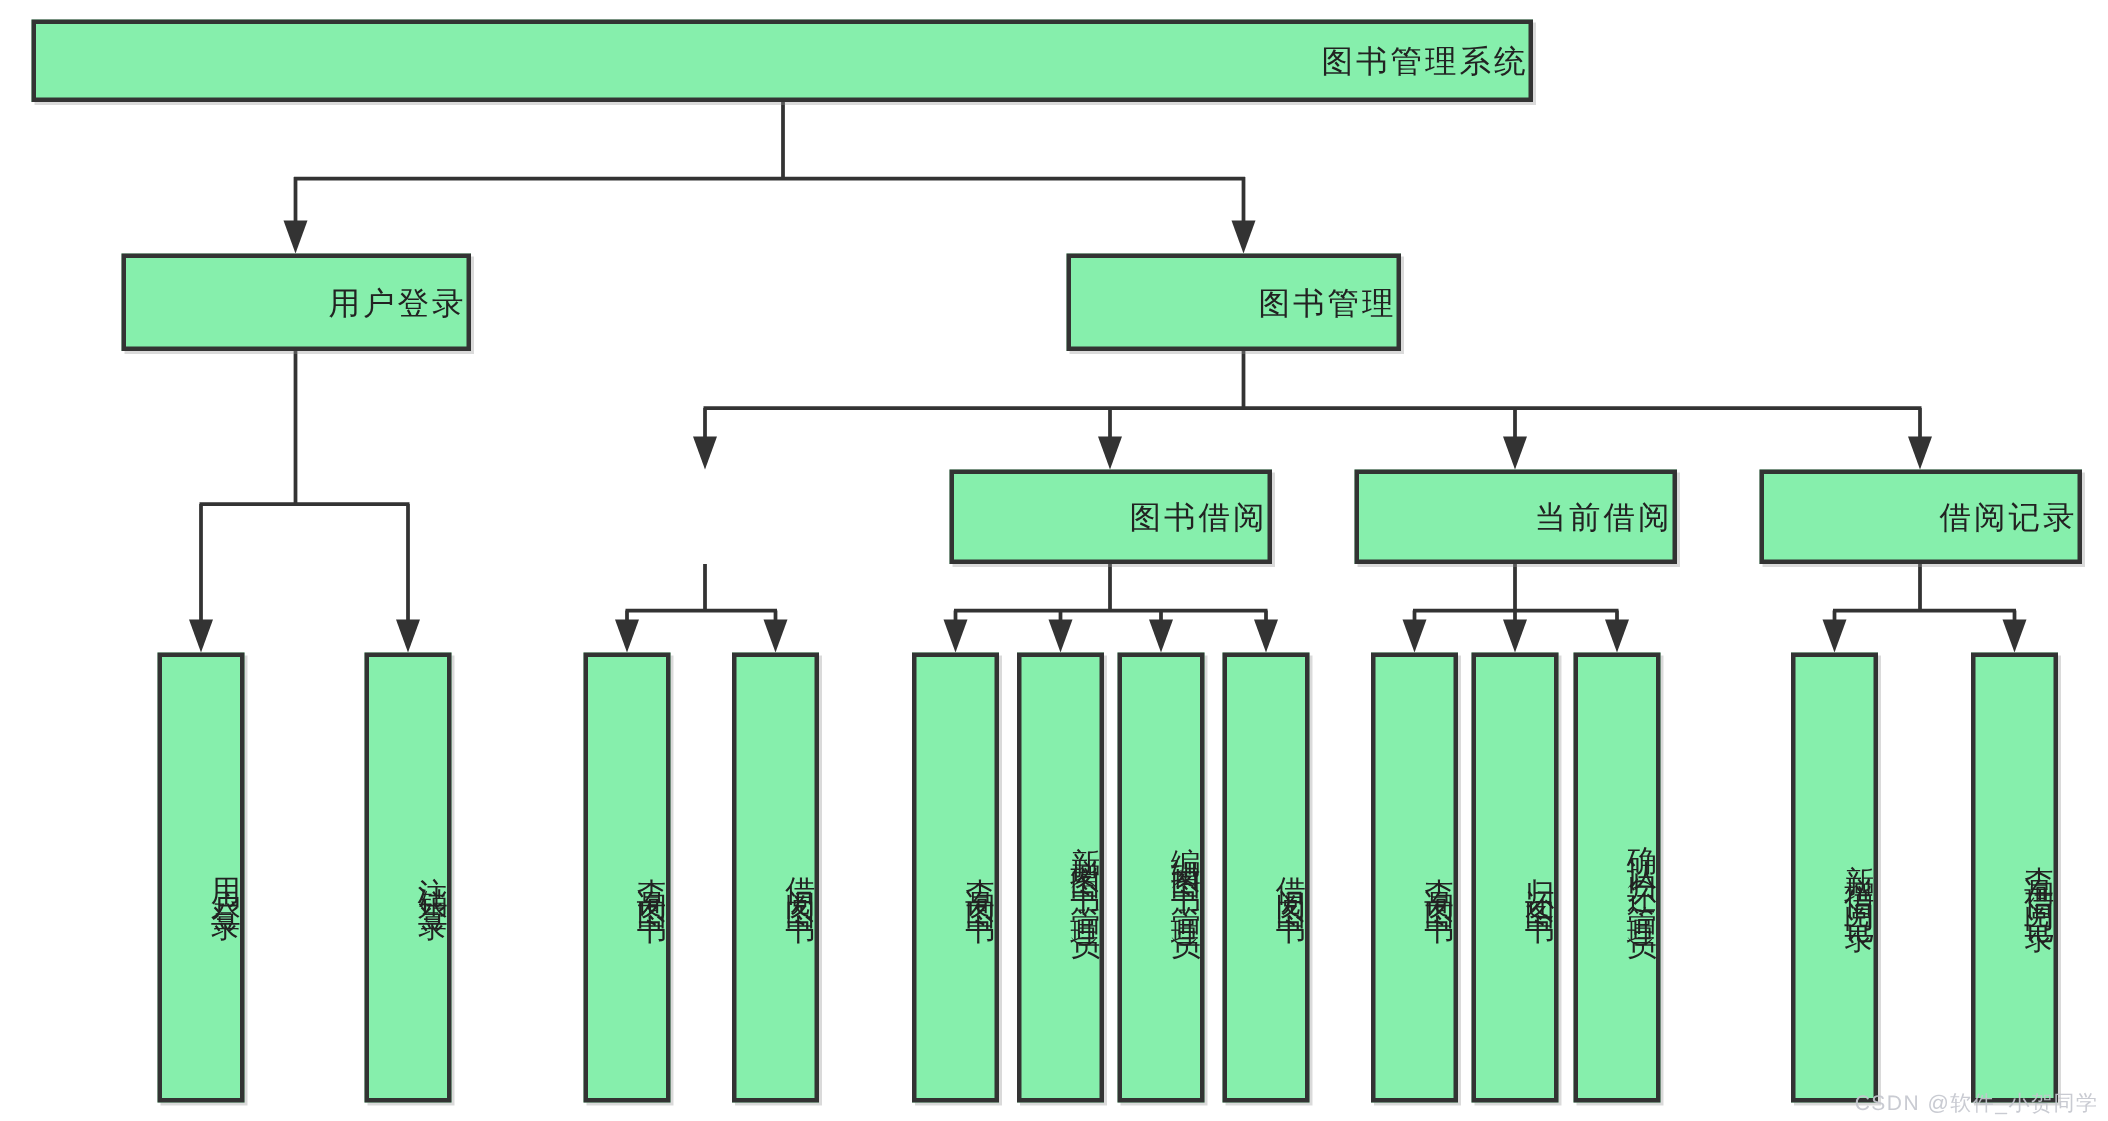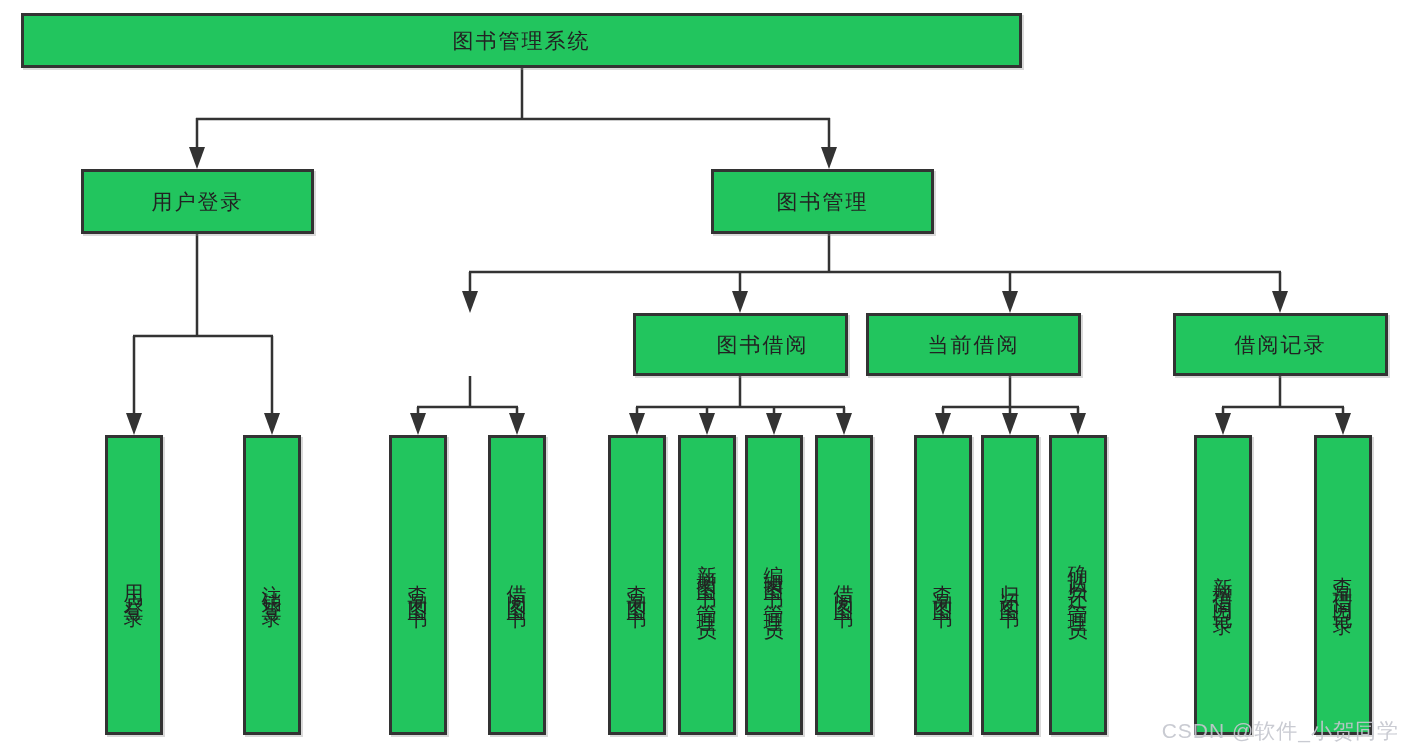--- a/index.html
+++ b/index.html
@@ -18,26 +18,26 @@
   .connectors {
     position: absolute;
     left: 0;
     top: 0;
     width: 1405px;
     height: 747px;
   }
   .box {
     position: absolute;
     box-sizing: border-box;
-    background: #22c55e;
+    background: #86efac;
     border: 3px solid #333333;
     box-shadow: 2px 2px 0 rgba(150,150,150,0.35);
     display: flex;
     align-items: center;
-    justify-content: center;
+    justify-content: flex-end;
     color: #222222;
   }
   .h-label {
     font-size: 21px;
     letter-spacing: 2px;
     white-space: nowrap;
   }
   .leaf {
     top: 435px;
     width: 58px;
@@ -50,40 +50,40 @@
     letter-spacing: 8px;
     line-height: 1;
     white-space: nowrap;
   }
   .root-box   { left: 21px;  top: 13px;  width: 1001px; height: 55px; }
   .l2-a       { left: 81px;  top: 169px; width: 233px;  height: 65px; }
   .l2-b       { left: 711px; top: 169px; width: 223px;  height: 65px; }
   .l3         { top: 313px;  width: 215px; height: 63px; }
   .l3-a { left: 362px; }
   .l3-b { left: 633px; padding-left: 44px; }
-  .l3-c { left: 866px; }
+  .l3-c { left: 903px; }
   .l3-d { left: 1173px; }
   .leaf-1  { left: 105px; }
   .leaf-2  { left: 243px; }
   .leaf-3  { left: 389px; }
   .leaf-4  { left: 488px; }
   .leaf-5  { left: 608px; }
   .leaf-6  { left: 678px; }
   .leaf-7  { left: 745px; }
   .leaf-8  { left: 815px; }
   .leaf-9  { left: 914px; }
   .leaf-10 { left: 981px; }
   .leaf-11 { left: 1049px; }
   .leaf-12 { left: 1194px; }
   .leaf-13 { left: 1314px; }
   .watermark {
     position: absolute;
     right: 6px;
     bottom: 2px;
-    font-size: 21px;
+    font-size: 14px;
     color: rgba(196,199,206,0.92);
     z-index: 10;
     letter-spacing: 1px;
     white-space: nowrap;
   }
 </style>
 </head>
 <body>
 
 <div class="canvas">

